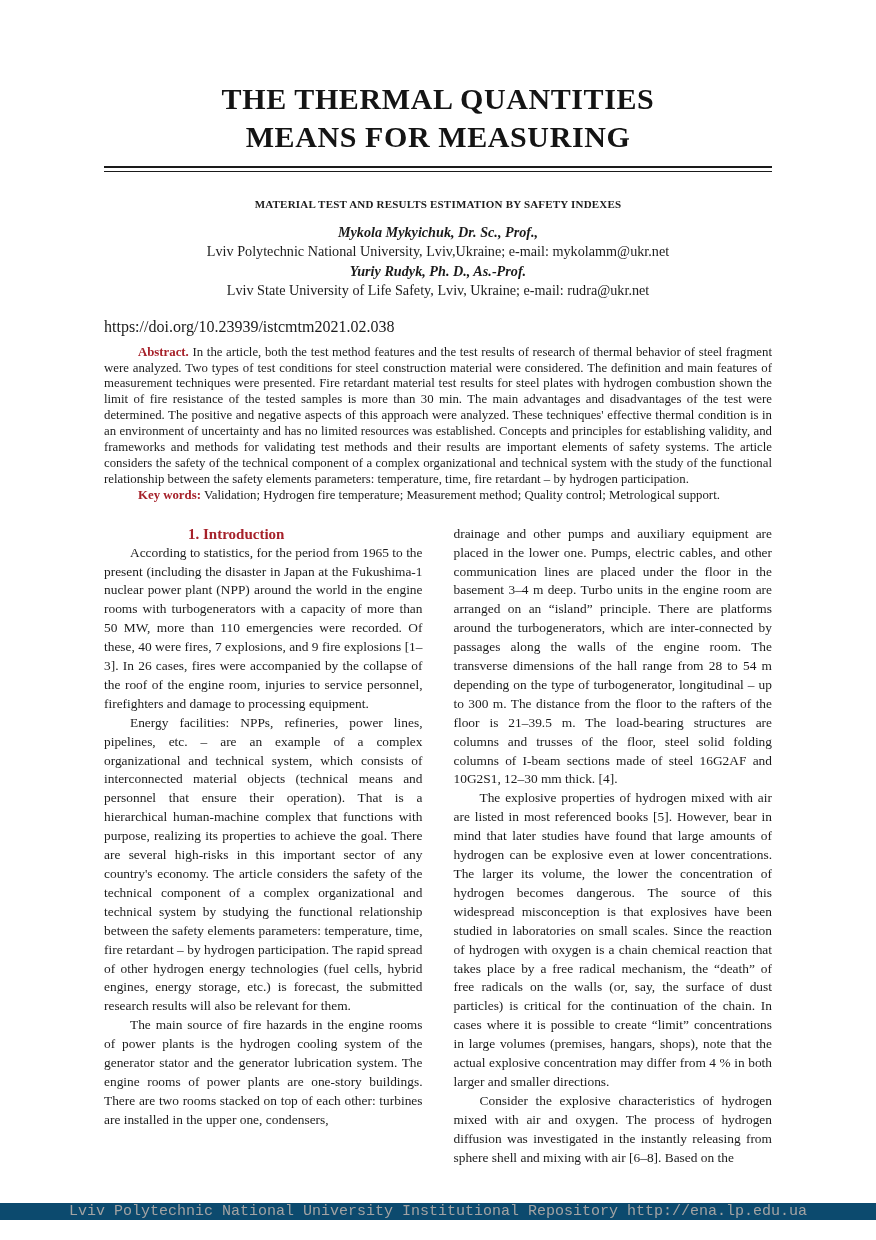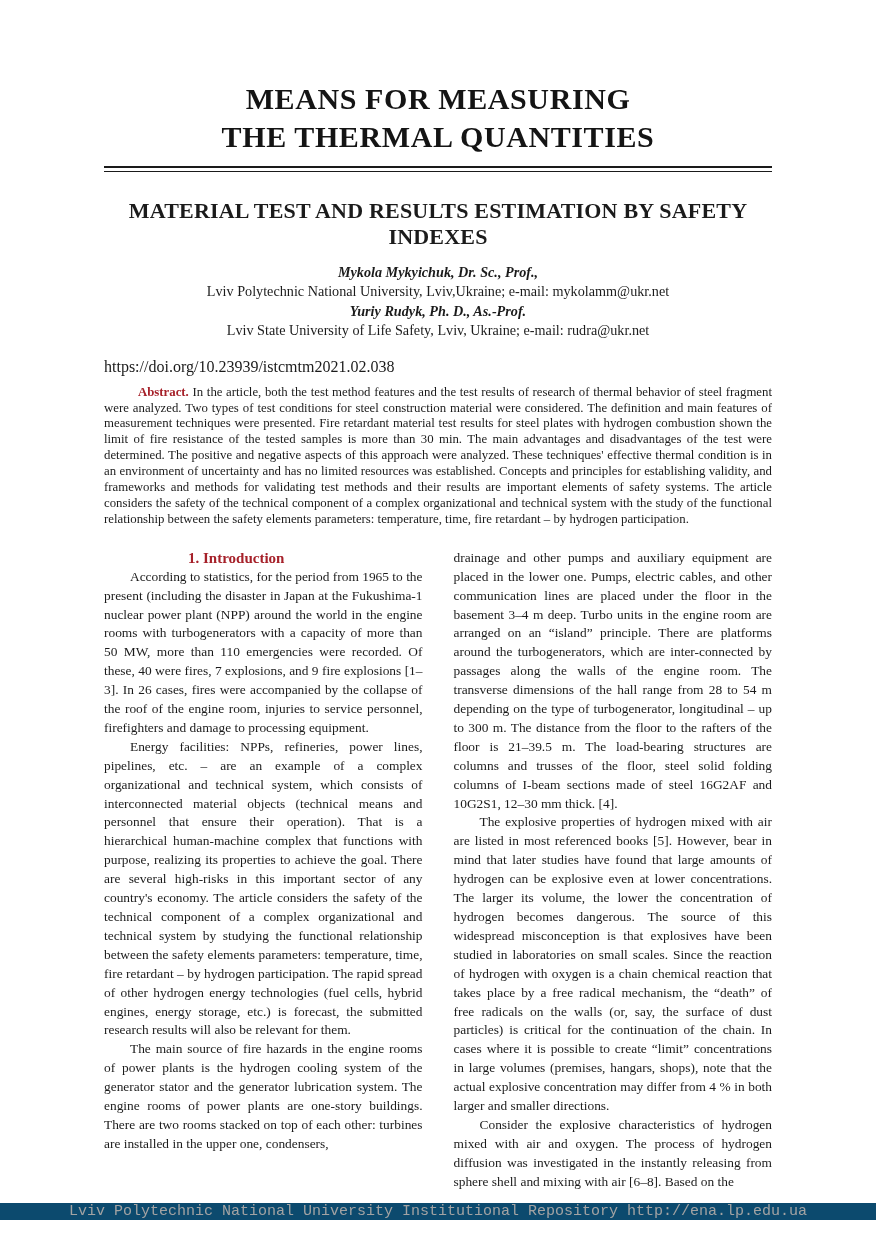--- a/index.html
+++ b/index.html
@@ -31,21 +31,21 @@
   .title-rule {
     margin-top: 10px;
     height: 3px;
     border-top: 2.5px solid #1a1a1a;
     border-bottom: 1.5px solid #1a1a1a;
   }
   .article-title {
     margin: 26px 0 0 0;
     text-align: center;
     font-weight: bold;
-    font-size: 22px;
+    font-size: 11px;
     letter-spacing: 0.2px;
   }
   .authors {
     margin-top: 13px;
     text-align: center;
     font-size: 14.2px;
     line-height: 19.4px;
   }
   .author-name { font-weight: bold; font-style: italic; }
   .author-aff { }
@@ -96,41 +96,45 @@
     background: #0c4a6e;
   }
 </style>
 </head>
 <body>
 
 <div class="page">
   <div class="content">
 
     <div class="masthead">
+      <div>THE THERMAL QUANTITIES</div>
       <div>MEANS FOR MEASURING</div>
-      <div>THE THERMAL QUANTITIES</div>
     </div>
 
     <div class="title-rule"></div>
 
     <h1 class="article-title">MATERIAL TEST AND RESULTS ESTIMATION BY SAFETY INDEXES</h1>
 
     <div class="authors">
       <div class="author-name">Mykola Mykyichuk, Dr. Sc., Prof.,</div>
       <div class="author-aff">Lviv Polytechnic National University, Lviv,Ukraine; e-mail: mykolamm@ukr.net</div>
       <div class="author-name">Yuriy Rudyk, Ph. D., As.-Prof.</div>
       <div class="author-aff">Lviv State University of Life Safety, Lviv, Ukraine; e-mail: rudra@ukr.net</div>
     </div>
 
     <div class="doi-line">https://doi.org/10.23939/istcmtm2021.02.038</div>
 
     <div class="abstract">
       <p>
         <span class="red-label">Abstract.</span>
         <span>In the article, both the test method features and the test results of research of thermal behavior of steel fragment were analyzed. Two types of test conditions for steel construction material were considered. The definition and main features of measurement techniques were presented. Fire retardant material test results for steel plates with hydrogen combustion shown the limit of fire resistance of the tested samples is more than 30 min. The main advantages and disadvantages of the test were determined. The positive and negative aspects of this approach were analyzed. These techniques' effective thermal condition is in an environment of uncertainty and has no limited resources was established. Concepts and principles for establishing validity, and frameworks and methods for validating test methods and their results are important elements of safety systems. The article considers the safety of the technical component of a complex organizational and technical system with the study of the functional relationship between the safety elements parameters: temperature, time, fire retardant – by hydrogen participation.</span>
+      </p>
+      <p>
+        <span class="red-label">Key words:</span>
+        <span>Validation; Hydrogen fire temperature; Measurement method; Quality control; Metrological support.</span>
       </p>
     </div>
 
     <div class="columns">
       <div class="col">
         <p class="section-heading">1. Introduction</p>
         <p>According to statistics, for the period from 1965 to the present (including the disaster in Japan at the Fukushima-1 nuclear power plant (NPP) around the world in the engine rooms with turbogenerators with a capacity of more than 50 MW, more than 110 emergencies were recorded. Of these, 40 were fires, 7 explosions, and 9 fire explosions [1–3]. In 26 cases, fires were accompanied by the collapse of the roof of the engine room, injuries to service personnel, firefighters and damage to processing equipment.</p>
         <p>Energy facilities: NPPs, refineries, power lines, pipelines, etc. – are an example of a complex organizational and technical system, which consists of interconnected material objects (technical means and personnel that ensure their operation). That is a hierarchical human-machine complex that functions with purpose, realizing its properties to achieve the goal. There are several high-risks in this important sector of any country's economy. The article considers the safety of the technical component of a complex organizational and technical system by studying the functional relationship between the safety elements parameters: temperature, time, fire retardant – by hydrogen participation. The rapid spread of other hydrogen energy technologies (fuel cells, hybrid engines, energy storage, etc.) is forecast, the submitted research results will also be relevant for them.</p>
         <p>The main source of fire hazards in the engine rooms of power plants is the hydrogen cooling system of the generator stator and the generator lubrication system. The engine rooms of power plants are one-story buildings. There are two rooms stacked on top of each other: turbines are installed in the upper one, condensers,</p>
       </div>

